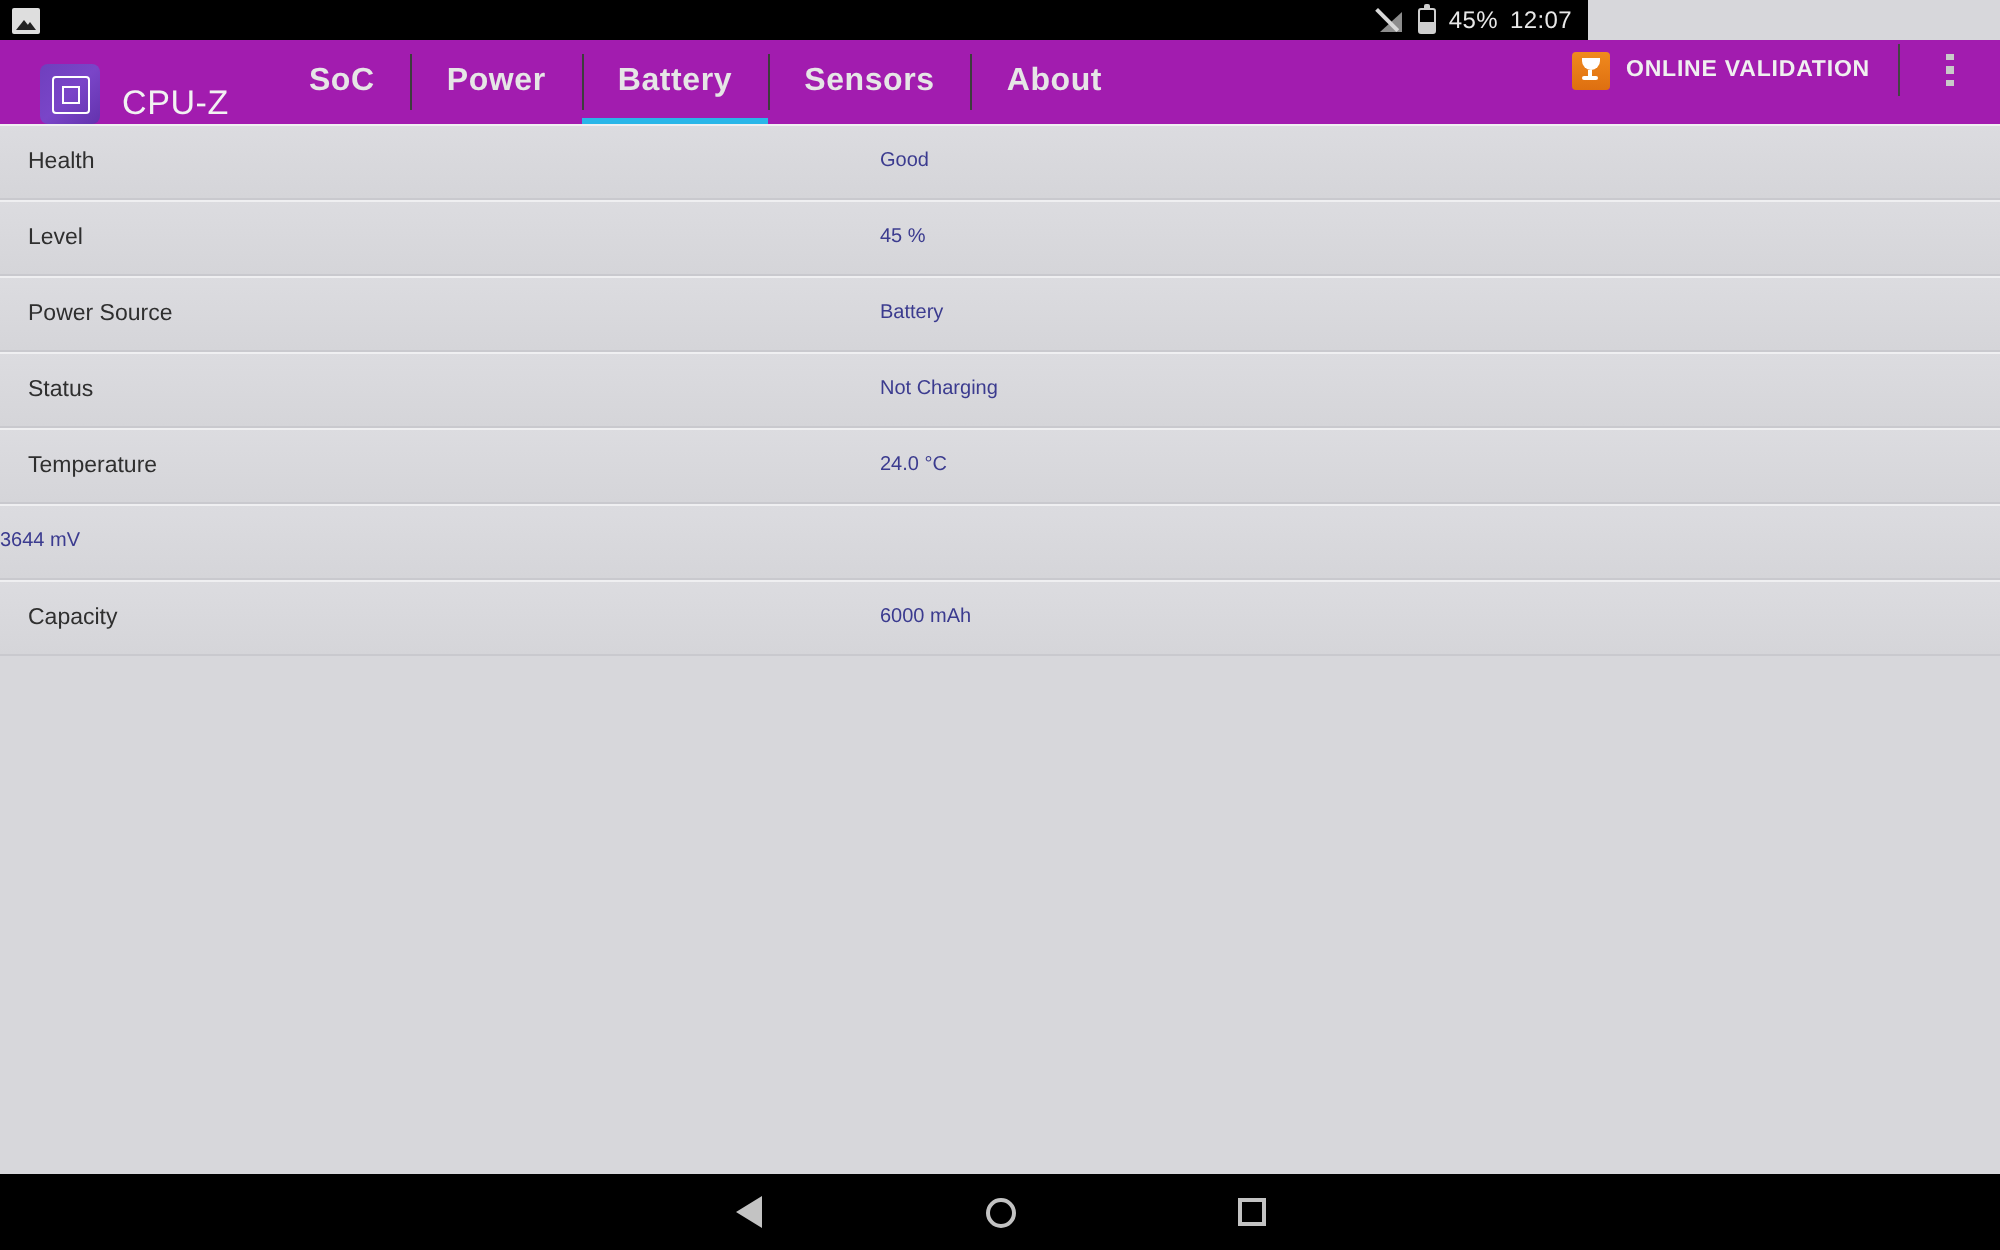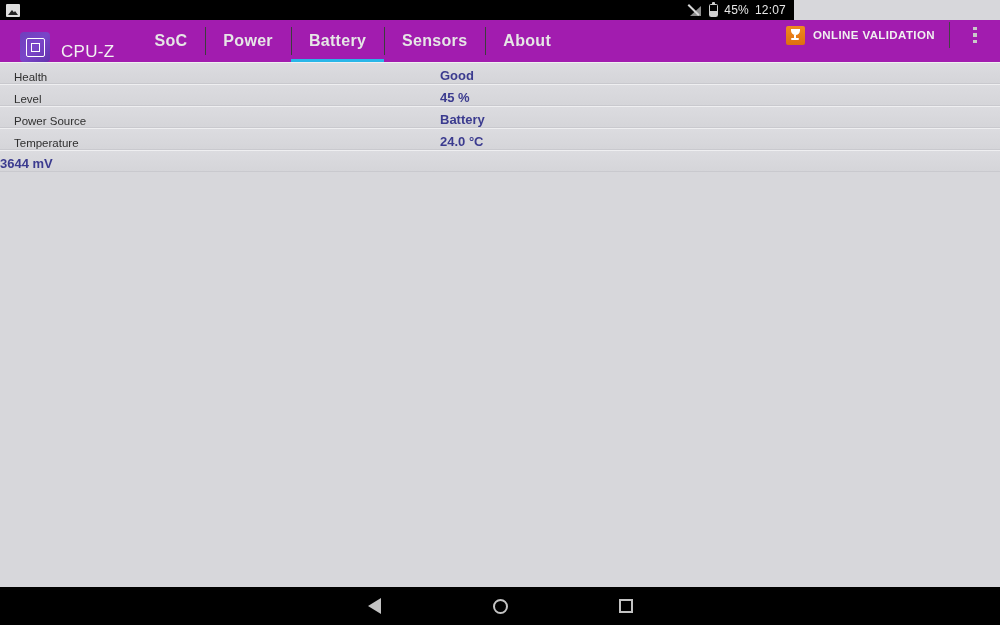--- a/index.html
+++ b/index.html
@@ -264,23 +264,23 @@
   .content {
     position: absolute;
     top: 62px; left: 0;
     width: 1000px;
     height: 525px;
     background: #d7d7db;
     overflow: hidden;
   }
   .prop-row {
     position: relative;
-    height: 22px;
-    display: flex;
-    align-items: flex-end;
+    height: 38px;
+    display: flex;
+    align-items: center;
     box-sizing: border-box;
     border-bottom: 1px solid #c9c9ce;
     background: linear-gradient(180deg, #dcdce0 0%, #d5d5d9 100%);
   }
   .prop-row::after {
     content: "";
     position: absolute;
     left: 0; right: 0; top: 0;
     height: 1px;
     background: rgba(255,255,255,0.55);
@@ -290,23 +290,22 @@
     padding-left: 14px;
     box-sizing: border-box;
     color: #2f2f2f;
     font-size: 11.5px;
     white-space: nowrap;
     overflow: hidden;
     text-overflow: ellipsis;
   }
   .prop-value {
     color: #3b3b8f;
-    font-size: 13px;
+    font-size: 10px;
     white-space: nowrap;
-    font-weight: bold;
   }
 
   
   .navbar {
     position: absolute;
     bottom: 0; left: 0;
     width: 1000px;
     height: 38px;
     background: #000000;
     display: flex;
@@ -419,25 +418,33 @@
     </div>
     <div class="prop-row">
       <span class="prop-label">Level</span>
       <span class="prop-value">45 %</span>
     </div>
     <div class="prop-row">
       <span class="prop-label">Power Source</span>
       <span class="prop-value">Battery</span>
     </div>
     <div class="prop-row">
+      <span class="prop-label">Status</span>
+      <span class="prop-value">Not Charging</span>
+    </div>
+    <div class="prop-row">
       <span class="prop-label">Temperature</span>
       <span class="prop-value">24.0 °C</span>
     </div>
     <div class="prop-row">
       <span class="prop-value">3644 mV</span>
+    </div>
+    <div class="prop-row">
+      <span class="prop-label">Capacity</span>
+      <span class="prop-value">6000 mAh</span>
     </div>
 
   </div>
 
   <div class="navbar">
     <div class="nav-btn">
       <div class="nav-back"></div>
     </div>
     <div class="nav-btn">
       <div class="nav-home"></div>

